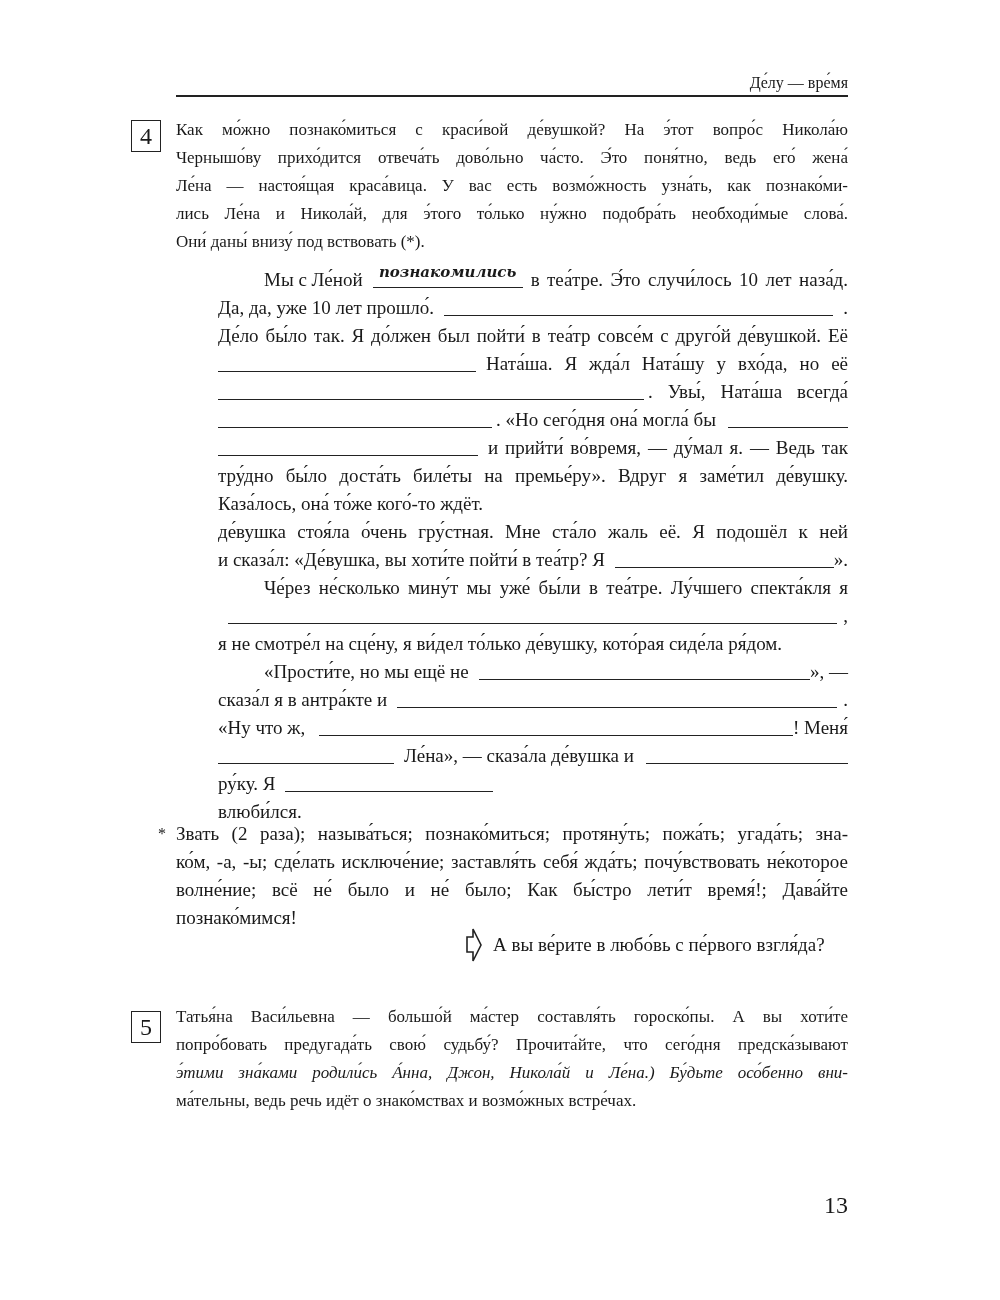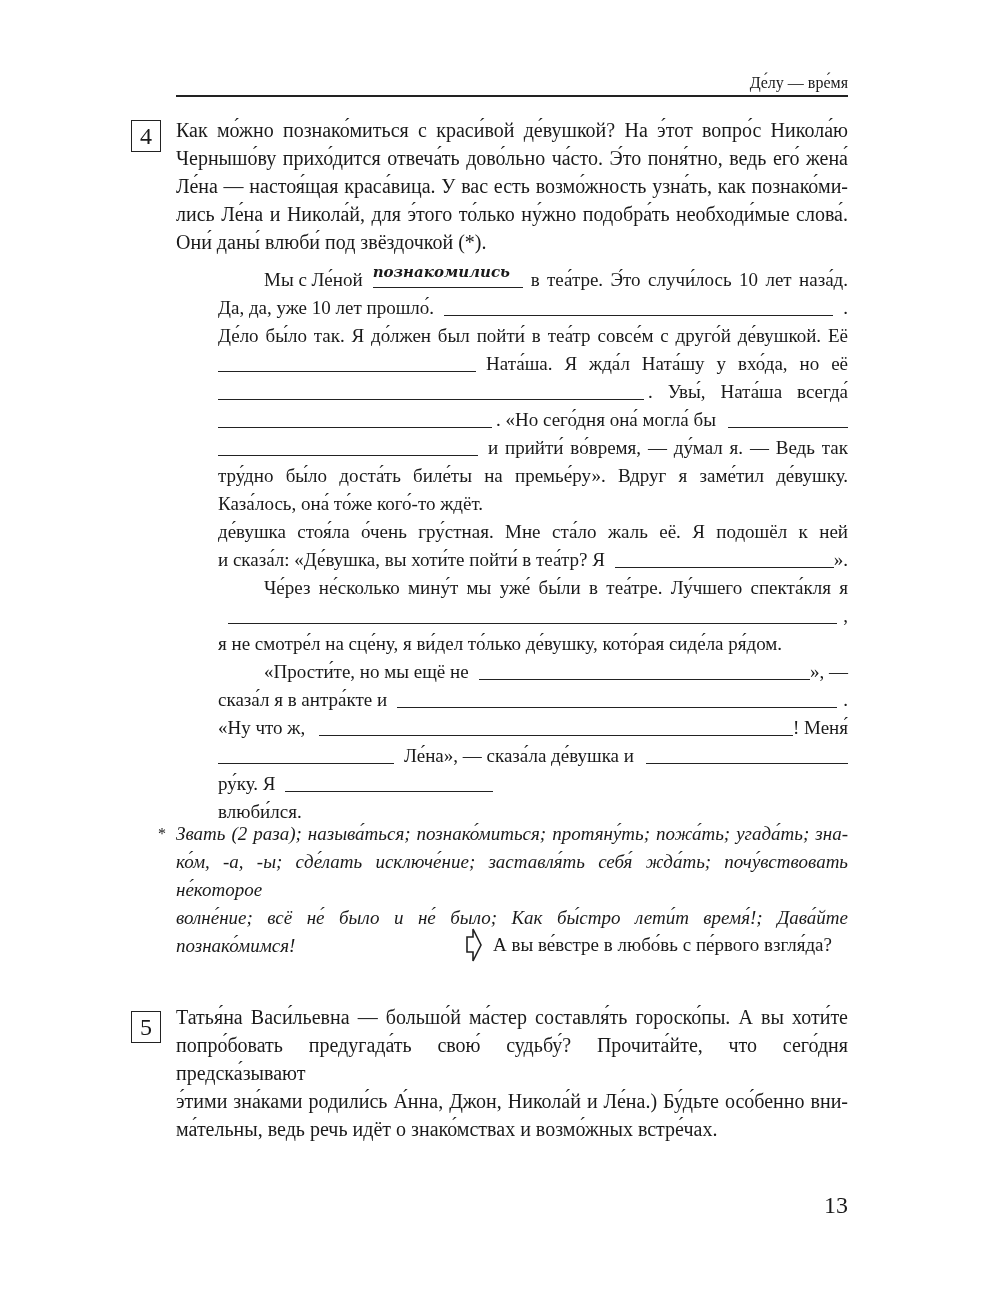--- a/index.html
+++ b/index.html
@@ -2,49 +2,49 @@
 <html><head>
   <meta charset="utf-8">
   <style>
     html, body { margin:0; padding:0; background:#ffffff; }
     body { width:1000px; height:1300px; position:relative; overflow:hidden;
       font-family:"Liberation Serif", "DejaVu Serif", serif; color:#1a1a1a; }
     .running-head { position:absolute; left:176px; width:672px; top:74px; text-align:right; font-size:16px; }
     .head-rule { position:absolute; left:176px; width:672px; top:95px; height:0; border-top:2px solid #222; }
     .ex-box { position:absolute; width:28px; height:30px; border:1.5px solid #222; font-size:24px;
       display:flex; align-items:center; justify-content:center; line-height:1; }
-    .para { position:absolute; left:176px; width:672px; font-size:20px; line-height:28px; text-align:justify; }
+    .para { position:absolute; left:176px; width:672px; font-size:17px; line-height:28px; text-align:justify; }
     .story { position:absolute; left:218px; width:630px; font-size:19px; line-height:28px; }
     .ln { display:flex; align-items:flex-end; height:28px; white-space:nowrap; }
     .ln.indent { padding-left:46px; }
     .ln .t { white-space:pre; }
     .gap { flex:1; }
     .blank { display:inline-block; border-bottom:1.5px solid #222; height:18px; margin:0 4px 6px 4px; position:relative; }
     .blank.grow { flex:1; }
-    .blank .fill { position:absolute; left:0; right:0; bottom:1px; font-style:italic; font-weight:bold; font-size:15px; font-family:"DejaVu Serif", serif; }
+    .blank .fill { position:absolute; left:0; right:0; bottom:1px; text-align:center; font-style:italic; font-weight:bold; font-size:15px; font-family:"DejaVu Serif", serif; }
     .footnote { position:absolute; left:158px; width:690px; font-size:19px; line-height:28px; }
     .footnote .star { position:absolute; left:0; top:0; font-size:16px; }
-    .footnote .body { margin-left:18px; text-align:justify;font-style:italic; }
+    .footnote .body { margin-left:18px; text-align:justify; }
     .question { position:absolute; left:465px; top:928px; display:flex; align-items:center; font-size:19px; }
     .question svg { margin-right:10px; }
     .page-num { position:absolute; left:800px; width:48px; top:1192px; text-align:right; font-size:24px; }
   </style>
 </head>
 <body>
 
 <div class="running-head">Де́лу — вре́мя</div>
 <div class="head-rule"></div>
 
 <div class="ex-box" style="left:131px;top:120px;">4</div>
 <div class="para" style="top:116px;">
   <div style="text-align: justify; text-align-last: justify;">Как мо́жно познако́миться с краси́вой де́вушкой? На э́тот вопро́с Никола́ю</div>
   <div style="text-align: justify; text-align-last: justify;">Чернышо́ву прихо́дится отвеча́ть дово́льно ча́сто. Э́то поня́тно, ведь его́ жена́</div>
   <div style="text-align: justify; text-align-last: justify;">Ле́на — настоя́щая краса́вица. У вас есть возмо́жность узна́ть, как познако́ми-</div>
   <div style="text-align: justify; text-align-last: justify;">лись Ле́на и Никола́й, для э́того то́лько ну́жно подобра́ть необходи́мые слова́.</div>
-  <div style="text-align:left">Они́ даны́ влюби́ под звёздочкой (*).</div>
+  <div style="text-align:left">Они́ даны́ внизу́ под вствовать (*).</div>
 </div>
 
 <div class="story" style="top:266px;">
   <div class="ln indent">
     <span class="t">Мы с Ле́ной</span>
     <span class="blank" style="width:150px;margin-left:10px;margin-right:8px">
         <span class="fill">познакомились</span>
       </span>
     <span class="t gap" style="text-align:justify;text-align-last:justify">в теа́тре. Э́то случи́лось 10 лет наза́д.</span>
   </div>
@@ -132,24 +132,24 @@
     <div style="text-align: justify; text-align-last: justify;">Звать (2 раза); называ́ться; познако́миться; протяну́ть; пожа́ть; угада́ть; зна-</div>
     <div style="text-align: justify; text-align-last: justify;">ко́м, -а, -ы; сде́лать исключе́ние; заставля́ть себя́ жда́ть; почу́вствовать не́которое</div>
     <div style="text-align:justify;text-align-last:justify">волне́ние; всё не́ было и не́ было; Как бы́стро лети́т время́!; Дава́йте познако́мимся!</div>
   </div>
 </div>
 
 <div class="question">
   <svg width="18" height="34" viewBox="0 0 18 34">
     <path d="M8 1 L8 9 L2 9 L2 24 L8 24 L8 33 L16 17 Z" fill="none" stroke="#222" stroke-width="1.6" stroke-linejoin="miter"></path>
   </svg>
-  <span>А вы ве́встре в любо́вь с пе́рвого взгля́да?</span>
+  <span>А вы ве́рите в любо́вь с пе́рвого взгля́да?</span>
 </div>
 
 <div class="ex-box" style="left:131px;top:1011px;">5</div>
 <div class="para" style="top:1003px;">
   <div style="text-align: justify; text-align-last: justify;">Татья́на Васи́льевна — большо́й ма́стер составля́ть гороско́пы. А вы хоти́те</div>
   <div style="text-align: justify; text-align-last: justify;">попро́бовать предугада́ть свою́ судьбу́? Прочита́йте, что сего́дня предска́зывают</div>
-  <div style="text-align: justify; text-align-last: justify;">э́тими зна́ками родили́сь А́нна, Джон, Никола́й и Ле́на.) Бу́дьте осо́бенно вни-</div>
+  <div style="text-align: justify; text-align-last: justify; font-style: italic;">э́тими зна́ками родили́сь А́нна, Джон, Никола́й и Ле́на.) Бу́дьте осо́бенно вни-</div>
   <div style="text-align:left">ма́тельны, ведь речь идёт о знако́мствах и возмо́жных встре́чах.</div>
 </div>
 
 <div class="page-num">13</div>
 
 </body></html>

